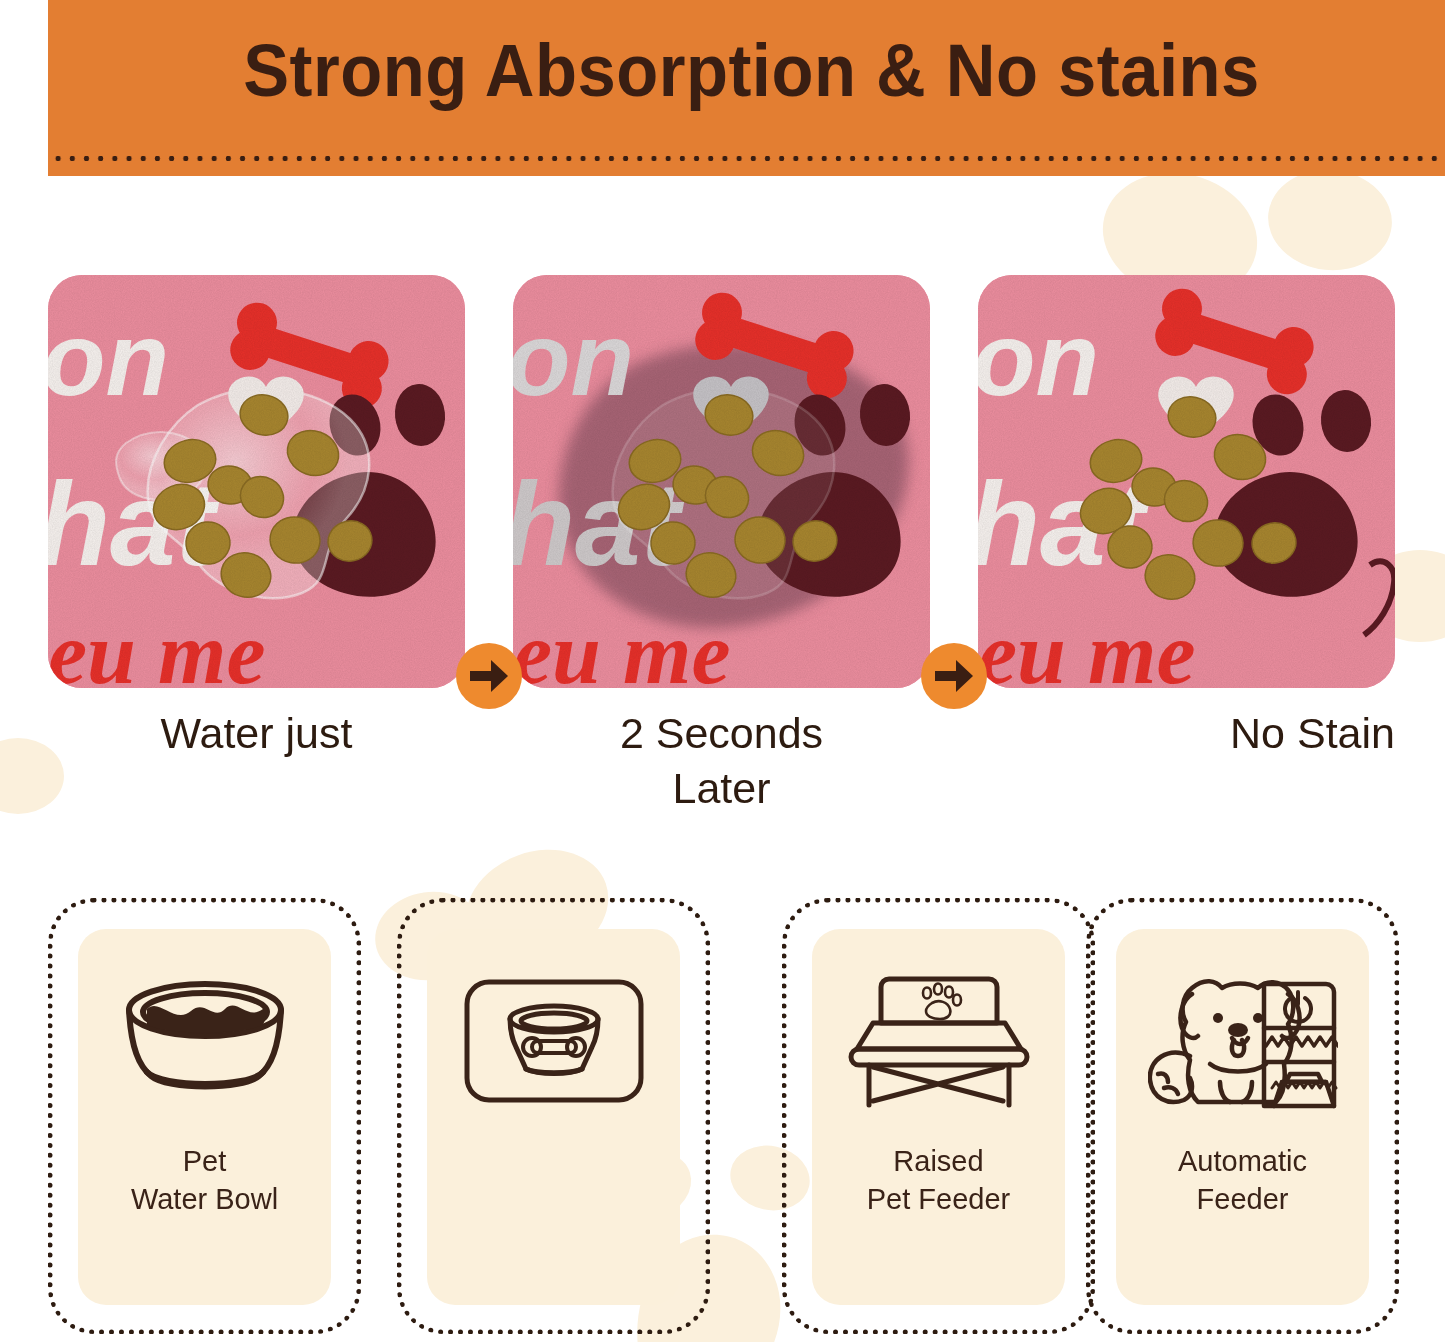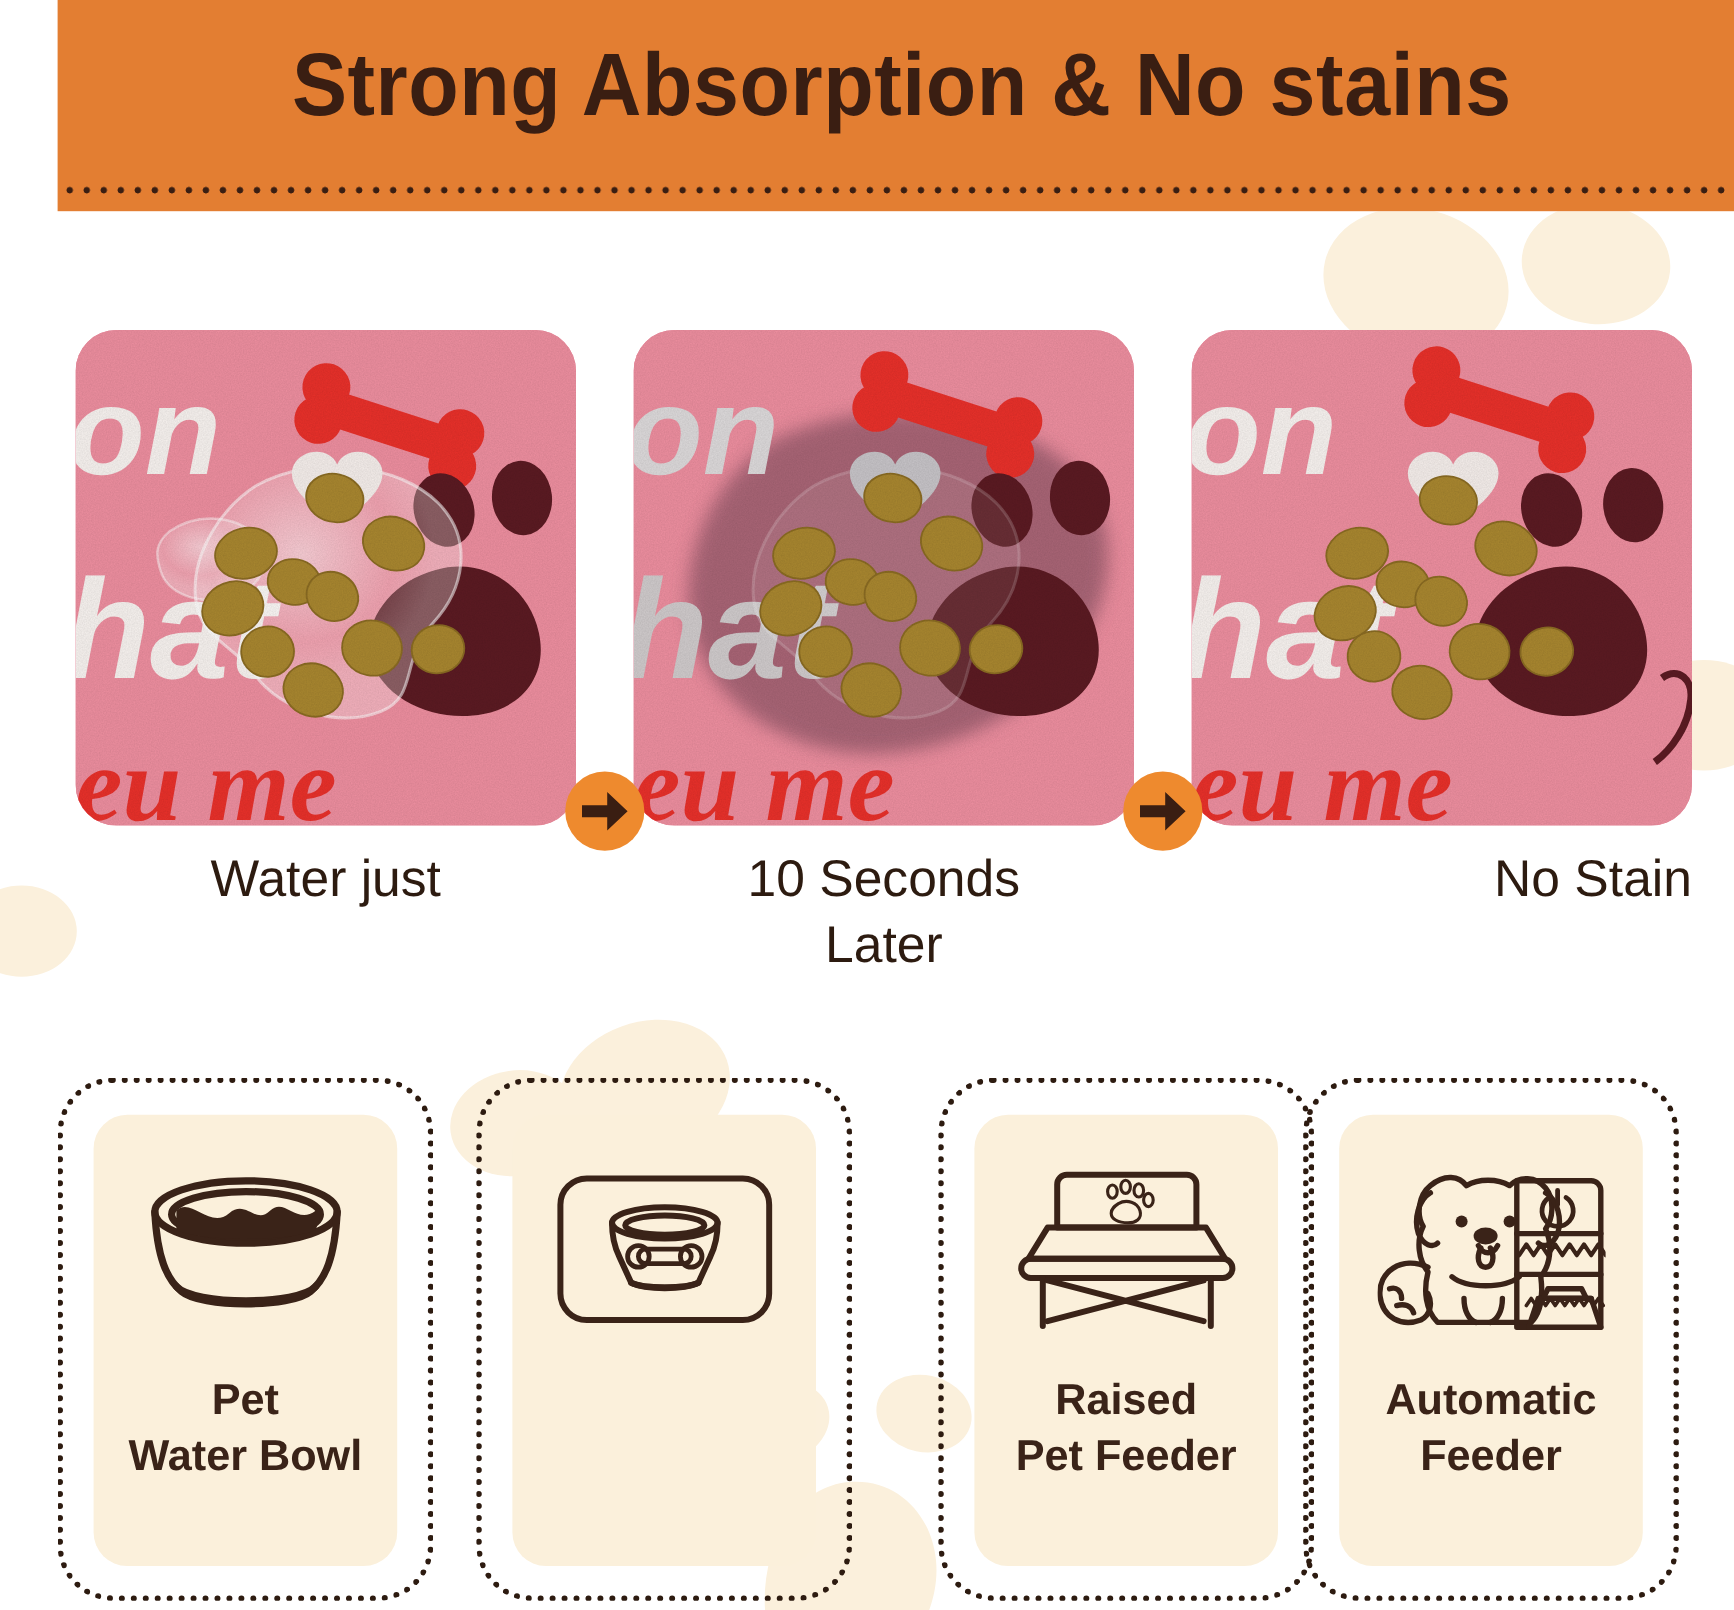--- a/index.html
+++ b/index.html
@@ -46,21 +46,21 @@
     background-size: 14.2px 11px;
     background-repeat: repeat-x;
     background-position: 3px center;
   }
 
   
   .bg-paws { position: absolute; left: 0; top: 176px; width: 1445px; height: 1166px; overflow: hidden; }
   .bg-paws svg { position: absolute; }
 
   
-  .demo-row { position: absolute; left: 16px; top: 176px; width: 1248px; height: 640px; }
+  .demo-row { position: absolute; left: 1px; top: 176px; width: 1248px; height: 640px; }
 
   .photo {
     position: absolute;
     top: 99px;
     width: 417px;
     height: 413px;
     border-radius: 34px;
     overflow: hidden;
     background: #E8889B;
   }
@@ -134,24 +134,23 @@
     width: 190px;
     height: 160px;
     display: flex;
     align-items: center;
     justify-content: center;
   }
   .card-label {
     margin-top: 22px;
     width: 100%;
     text-align: center;
-    font-size: 36px;
+    font-size: 29px;
     line-height: 1.3;
     color: #3A2318;
-    font-weight: bold;
   }
 
   .nowrap { white-space: nowrap; }
 </style>
 </head>
 <body>
 
 <div class="bg-paws">
   <svg width="1445" height="1166" viewBox="0 0 1445 1166">
     <g fill="#FBF0DC">
@@ -342,21 +341,21 @@
         <ellipse cx="192" cy="302" rx="25" ry="22" transform="rotate(16 192 302)"></ellipse>
       </g>
       <rect width="417" height="413" filter="url(#grain3)"></rect>
     </svg>
   </div>
 
   <div class="caption c1">
     <div>Water just</div>
   </div>
   <div class="caption c2">
-    <div>10 Seconds</div>
+    <div>2 Seconds</div>
     <div>Later</div>
   </div>
   <div class="caption c3">
     <div>No Stain</div>
   </div>
 </div>
 
 <div class="cards-row">
 
   <div class="card k1">

